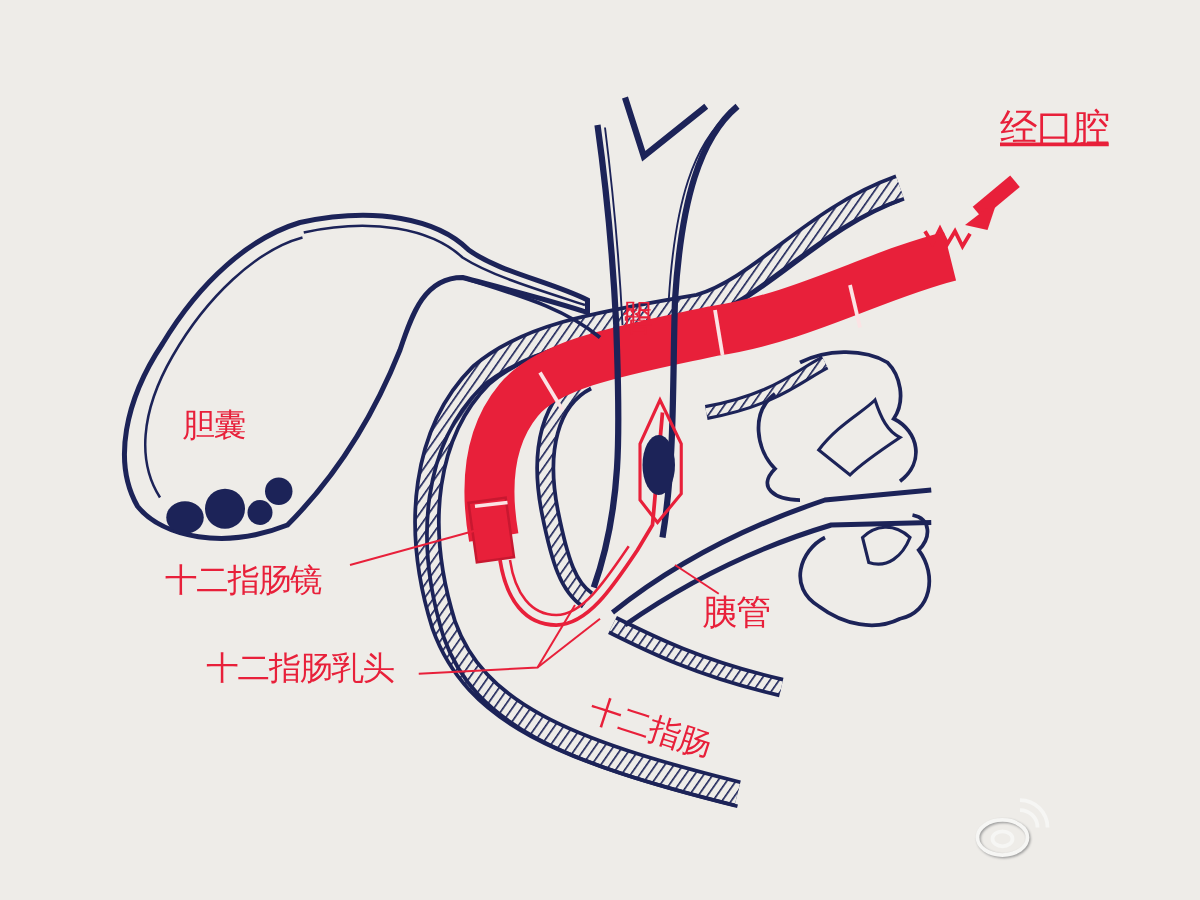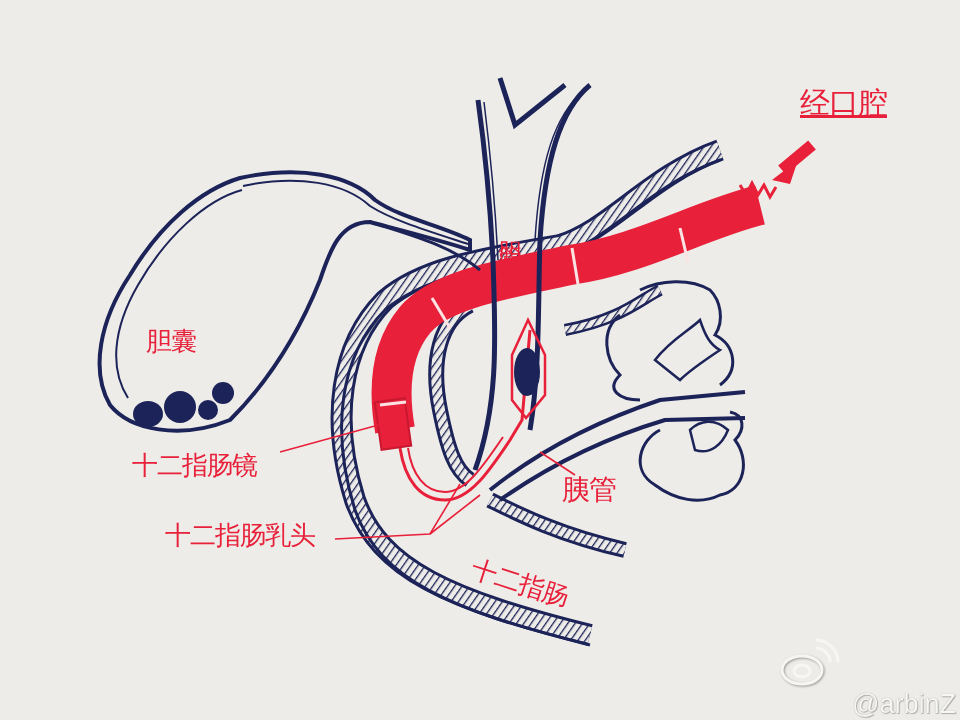--- a/index.html
+++ b/index.html
@@ -153,14 +153,13 @@
 
 <div class="label" style="left:132px; top:452px; font-size:26px;">十二指肠镜</div>
 
 <div class="label" style="left:165px; top:522px; font-size:26px;">十二指肠乳头</div>
 
 <div class="label" style="left:562px; top:476px; font-size:28px;">胰管</div>
 
 <div class="label" style="left:476px; top:555px; font-size:26px; transform:rotate(18deg); transform-origin:left top;">十二指肠</div>
 
 <div class="watermark">
-  <div>@arbinZ</div>
 </div>
 
 </body></html>

